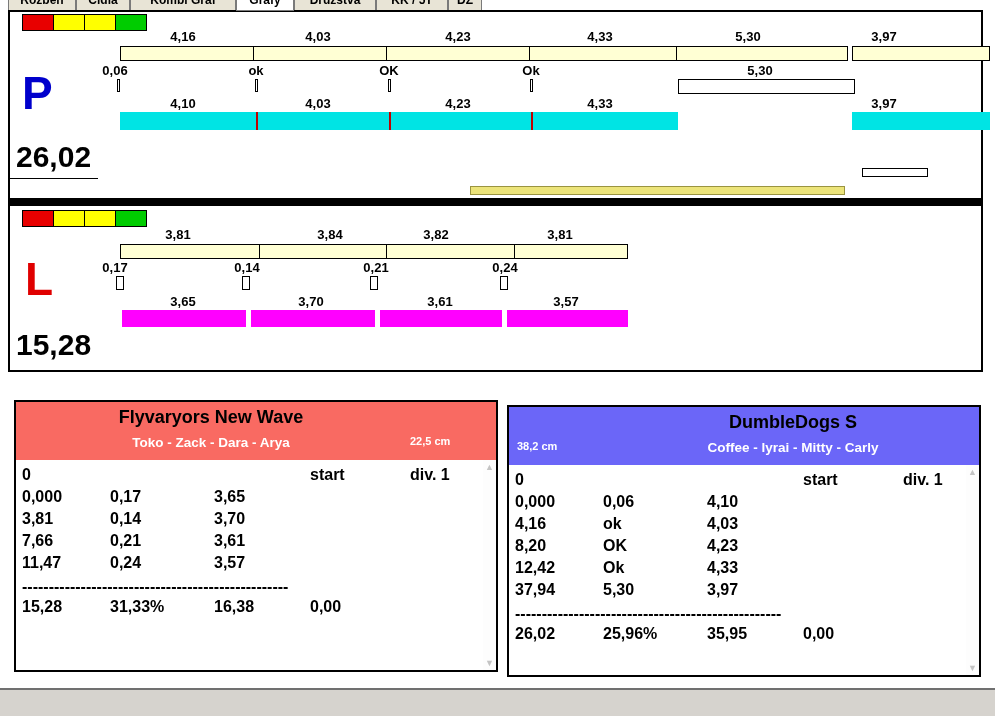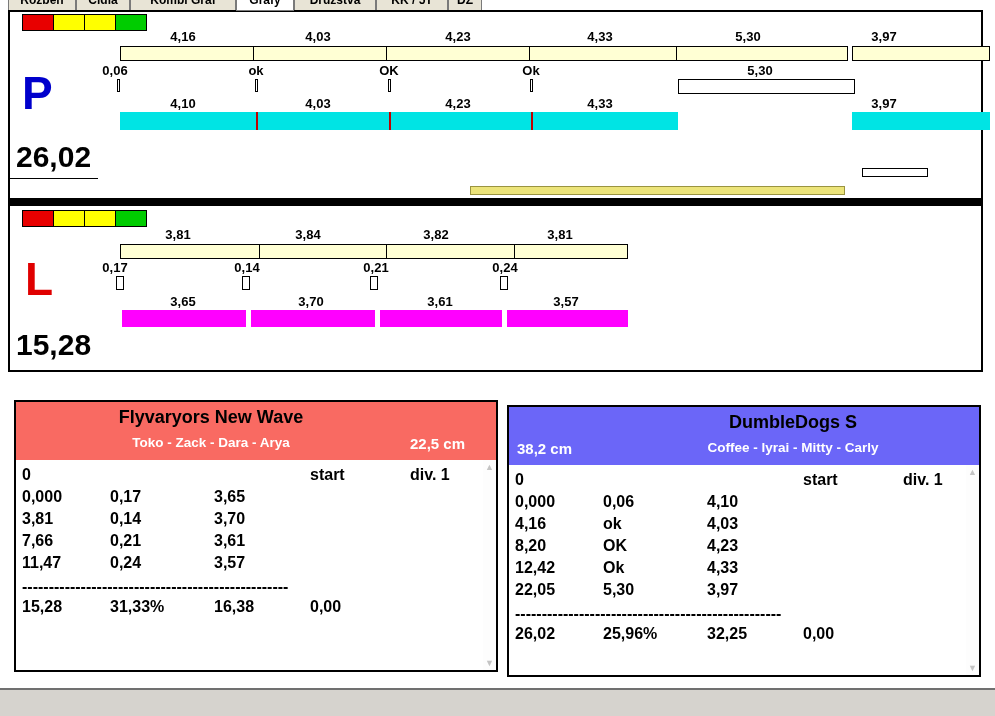--- a/index.html
+++ b/index.html
@@ -23,21 +23,21 @@
   .cyan-div { position:absolute; top:0; bottom:0; width:2px; background:#c00000; }
   .tick { position:absolute; background:#fff; border:1px solid #000; }
   .big-letter { position:absolute; font-weight:bold; font-size:46px; line-height:1; }
   .total { position:absolute; font-weight:bold; font-size:30px; line-height:1; color:#000; }
 
   
   .team { position:absolute; border:2px solid #000; background:#3b82f6; }
   .team-header { position:relative; width:100%; height:58px; }
   .team-title { position:absolute; font-size:18px; font-weight:bold; color:#000; text-align:center; }
   .team-members { position:absolute; font-size:13.5px; font-weight:bold; color:#fff; text-align:center; }
-  .jump-height { position:absolute; font-size:15px; font-weight:bold; color:#fff; white-space:nowrap; }
+  .jump-height { position:absolute; font-size:11px; font-weight:bold; color:#fff; white-space:nowrap; }
   .team-body { position:absolute; left:0; right:0; top:58px; bottom:0; background:#fff; font-weight:bold; font-size:16px; }
   .trow { position:absolute; left:0; width:100%; height:20px; }
   .c { position:absolute; white-space:nowrap; }
   .c1 { left:6px; } .c2 { left:94px; } .c3 { left:198px; } .c4 { left:294px; } .c5 { left:394px; }
   .tsep { position:absolute; left:6px; white-space:nowrap; letter-spacing:0; }
   .vscroll { position:absolute; right:0; top:0; bottom:0; width:13px; background:#fdfdfd; }
   .vscroll .arr { position:absolute; left:0; width:13px; text-align:center; color:#c4c4c4; font-size:9px; line-height:10px; }
   .arr.up { top:2px; } .arr.down { bottom:2px; }
 
   .timestamp-box { position:absolute; left:405px; top:401px; width:202px; height:28px; background:#fff;
@@ -117,21 +117,21 @@
   </div>
 
   <div class="panel" style="left:8px;top:200px;width:975px;height:172px;border:2px solid #000;border-top:6px solid #000">
 
     <div class="light" style="left:12px;top:4px;background:#e80000"></div>
     <div class="light" style="left:43px;top:4px;background:#ffff00"></div>
     <div class="light" style="left:74px;top:4px;background:#ffff00"></div>
     <div class="light" style="left:105px;top:4px;background:#00cc00"></div>
 
     <span class="lbl" style="left:140px;top:21px">3,81</span>
-    <span class="lbl" style="left:270px;top:21px">3,84</span>
+    <span class="lbl" style="left:292px;top:21px">3,84</span>
     <span class="lbl" style="left:398px;top:21px">3,82</span>
     <span class="lbl" style="left:522px;top:21px">3,81</span>
 
     <div class="bar" style="left:110px;top:38px;width:508px;height:15px">
       <div class="seg-div" style="left:138px"></div>
       <div class="seg-div" style="left:265px"></div>
       <div class="seg-div" style="left:393px"></div>
     </div>
 
     <span class="lbl" style="left:77px;top:54px">0,17</span>
@@ -230,29 +230,29 @@
         <span class="c c1">8,20</span>
         <span class="c c2">OK</span>
         <span class="c c3">4,23</span>
       </div>
       <div class="trow" style="top:94px">
         <span class="c c1">12,42</span>
         <span class="c c2">Ok</span>
         <span class="c c3">4,33</span>
       </div>
       <div class="trow" style="top:116px">
-        <span class="c c1">22,05</span>
+        <span class="c c1">37,94</span>
         <span class="c c2">5,30</span>
         <span class="c c3">3,97</span>
       </div>
       <div class="tsep" style="top:140px">--------------------------------------------------</div>
       <div class="trow" style="top:160px">
         <span class="c c1">26,02</span>
         <span class="c c2">25,96%</span>
-        <span class="c c3">32,25</span>
+        <span class="c c3">35,95</span>
         <span class="c c4">0,00</span>
       </div>
       <div class="vscroll">
         <div class="arr up">▲</div>
         <div class="arr down">▼</div>
       </div>
     </div>
   </div>
 
 

